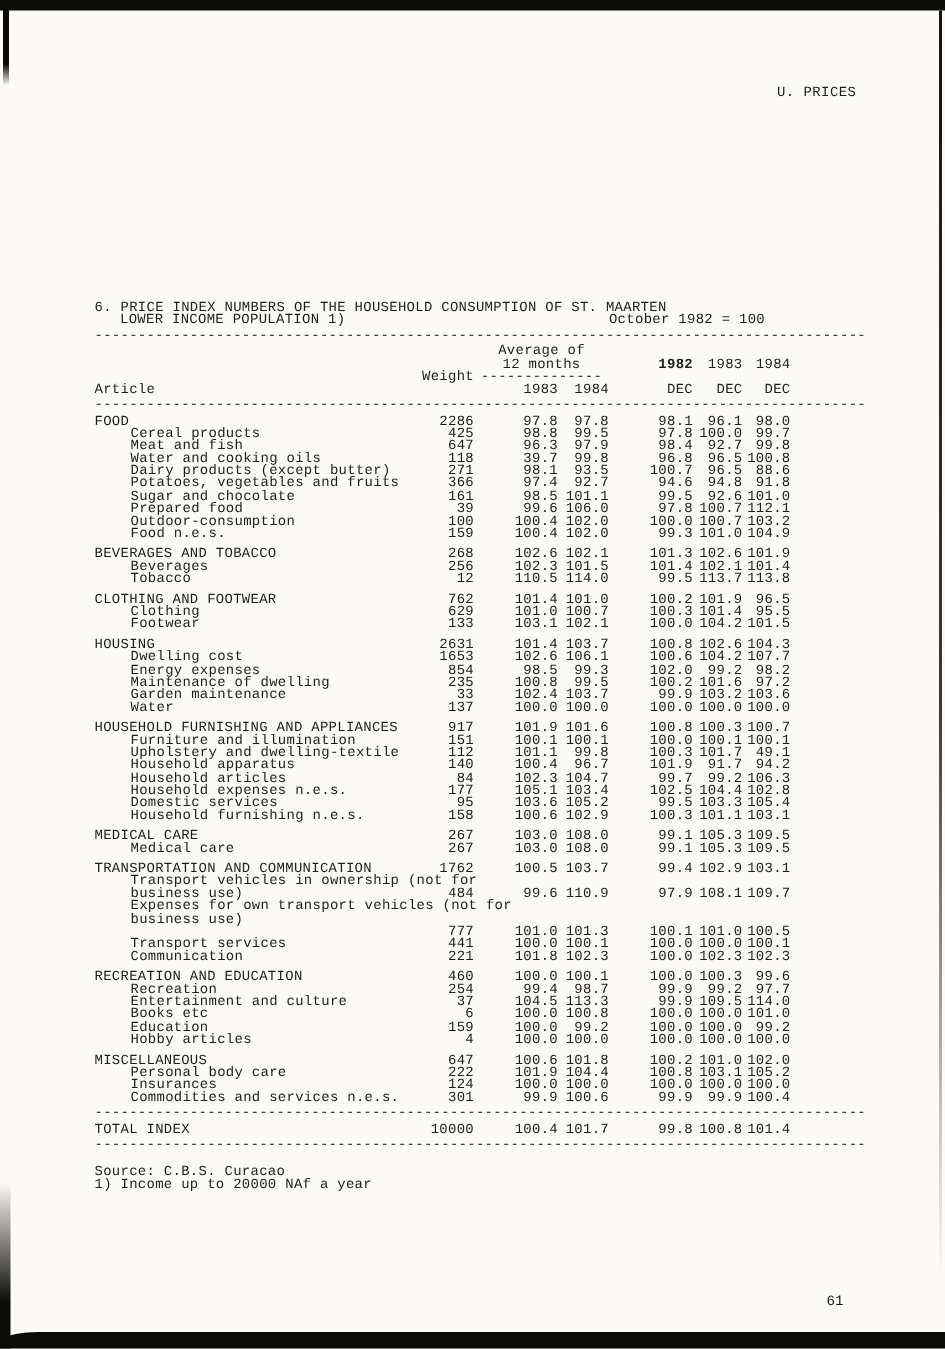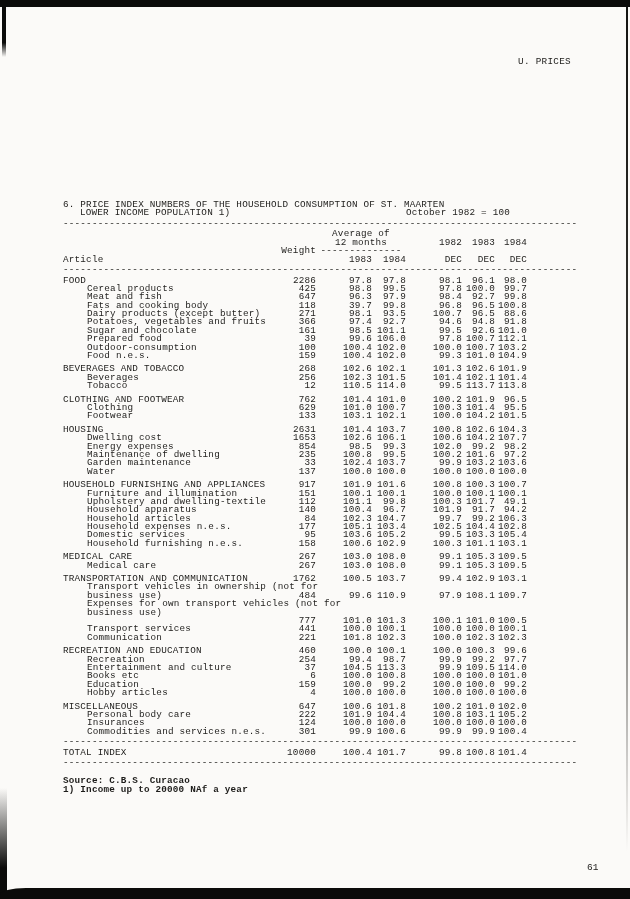--- a/index.html
+++ b/index.html
@@ -21,41 +21,41 @@
   .edge-left-top{position:absolute;top:0;left:2px;width:4px;height:57px;
     background:linear-gradient(to bottom,#0b0b0a 75%,rgba(11,11,10,0));}
   .edge-right{position:absolute;top:7px;right:2px;width:2px;height:845px;
     background:linear-gradient(to bottom,#141412 0%,#3c3a36 55%,rgba(20,20,18,0) 100%);}
   .edge-bottom{position:absolute;bottom:0;left:0;width:630px;height:11px;background:var(--edge);
     border-top-left-radius:26px 7px;}
   .edge-left-bottom{position:absolute;left:0;top:788px;width:7px;height:111px;
     background:linear-gradient(to bottom,rgba(11,11,10,0),#0b0b0a 72%);}
   
   .running-header{position:absolute;left:518px;top:56px;font-size:9.3px;letter-spacing:0.3px;}
-  .page-number{position:absolute;left:551px;top:862px;font-size:9.5px;margin-left:36px;}
+  .page-number{position:absolute;left:551px;top:862px;font-size:9.5px;}
   
   .doc{position:absolute;left:63px;top:201px;width:515px;
     font-size:9.3px;line-height:8.4px;letter-spacing:0.2px;white-space:nowrap;}
   .tline{height:8.4px;line-height:8.4px;}
   .t2{display:flex;height:8.4px;line-height:8.4px;justify-content:space-between;}
   .t2 .lower{padding-left:17px;}
   .t2 .base{margin-left:auto;margin-right:68px;}
   .divider{height:8.6px;line-height:8.6px;overflow:hidden;margin:2px 0 2px 0;}
   .row{display:grid;grid-template-columns:190px 63px 56px 34px 56px 33px 32px 1fr;
     height:8.4px;line-height:8.4px;}
   .c{overflow:visible;}
   .num{text-align:right;}
   .ind{padding-left:24px;}
   .avgspan{grid-column:3/5;text-align:center;}
-  .y82{grid-column:5;}.y83{grid-column:6;}.y84{grid-column:7;}
+  .y82{grid-column:5;font-weight:bold;}.y83{grid-column:6;}.y84{grid-column:7;}
   #rows{margin-top:2px;}
   .sec:not(:first-child){margin-top:5px;}
   .total-block{margin-top:0;}
   .fnotes{margin-top:8px;}
-  .fnotes .tline{height:9.2px;line-height:9.2px;font-weight:bold;}
+  .fnotes .tline{height:9.2px;line-height:9.2px;}
 </style>
 </head>
 <body>
 
 <div class="edge-top"></div>
 <div class="edge-left-top"></div>
 <div class="edge-right"></div>
 <div class="edge-left-bottom"></div>
 <div class="edge-bottom"></div>
 
@@ -120,21 +120,21 @@
         <div class="row">
           <div class="c ind">Meat and fish</div>
           <div class="c num">647</div>
           <div class="c num">96.3</div>
           <div class="c num">97.9</div>
           <div class="c num">98.4</div>
           <div class="c num">92.7</div>
           <div class="c num">99.8</div>
         </div>
         <div class="row">
-          <div class="c ind">Fats and cooking body</div>
+          <div class="c ind">Water and cooking oils</div>
           <div class="c num">118</div>
           <div class="c num">39.7</div>
           <div class="c num">99.8</div>
           <div class="c num">96.8</div>
           <div class="c num">96.5</div>
           <div class="c num">100.8</div>
         </div>
         <div class="row">
           <div class="c ind">Dairy products (except butter)</div>
           <div class="c num">271</div>

